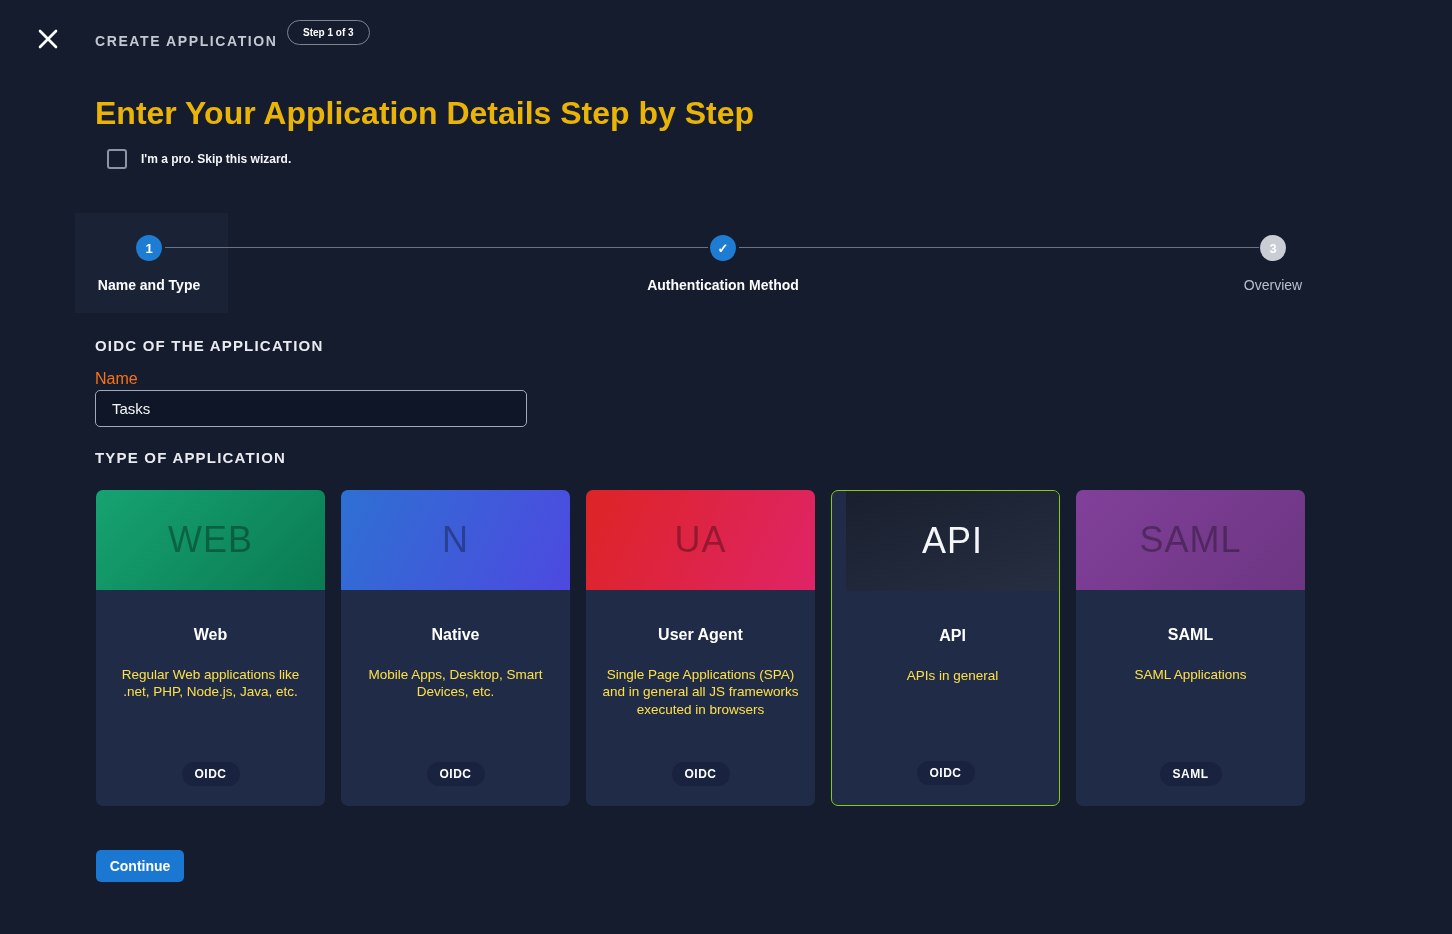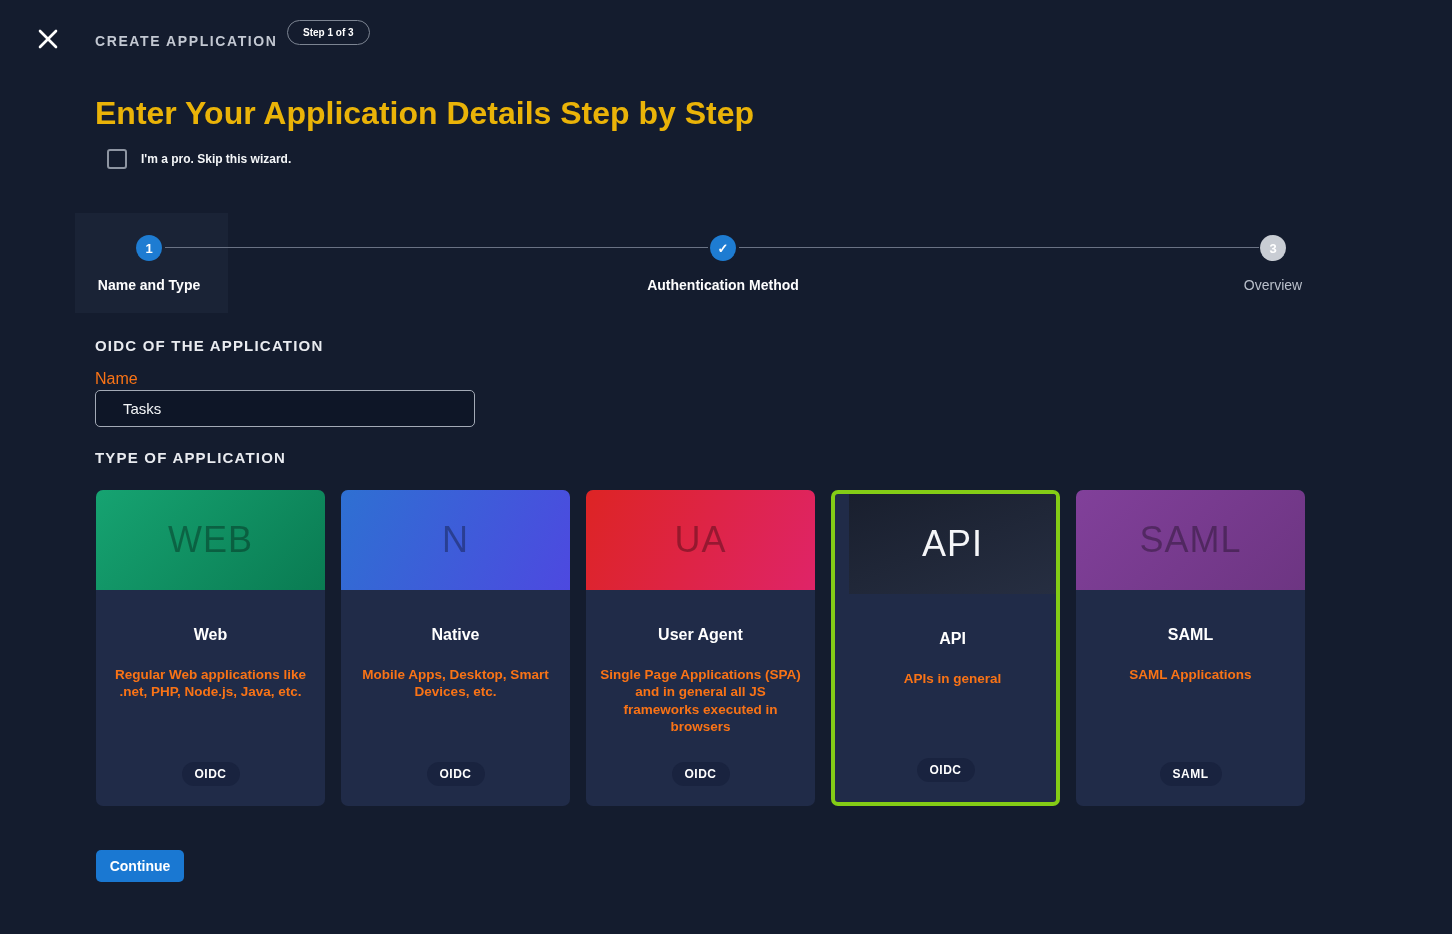--- a/index.html
+++ b/index.html
@@ -37,38 +37,38 @@
   .sc1{left:136px;} .sc2{left:710px;} .sc3{left:1260px;}
   .step-label{position:absolute;top:64px;width:220px;text-align:center;
     font-size:14px;font-weight:600;color:#fdfdfe;}
   .sl1{left:39px;} .sl2{left:613px;}
   .sl3{left:1163px;color:#b9bfca;font-weight:400;}
   
   .section-heading{position:absolute;left:95px;margin:0;font-size:15px;font-weight:700;
     letter-spacing:1.2px;color:#e9ebf0;}
   .sh-name{top:337px;} .sh-type{top:449px;}
   .field-label{position:absolute;left:95px;top:370px;font-size:16px;color:#f97316;}
-  .name-input{position:absolute;left:95px;top:390px;width:380px;height:37px;
+  .name-input{position:absolute;left:95px;top:390px;width:432px;height:37px;
     box-sizing:border-box;background:#0e1627;border:1px solid #a3aab6;border-radius:5px;
-    color:#f4f6f8;font-size:15px;padding:0 27px;font-family:inherit;outline:none;}
+    color:#f4f6f8;font-size:15px;padding:0 16px;font-family:inherit;outline:none;}
   
   .cards{position:absolute;left:96px;top:490px;display:flex;gap:16px;border-radius:15px;}
   .card{position:relative;width:229px;height:316px;border-radius:7px;background:#202b48;
     overflow:hidden;box-sizing:border-box;cursor:pointer;}
-  .card.selected{border:4px solid #84cc16;padding-left:14px;}
+  .card.selected{border:1px solid #84cc16;padding-left:14px;}
   .card-header{height:100px;display:flex;align-items:center;justify-content:center;}
   .card-header-text{font-size:36px;font-weight:500;letter-spacing:1px;color:rgba(0,0,0,0.32);}
   .card-web    .card-header{background:linear-gradient(135deg,#16a371,#0a7b52);}
   .card-native .card-header{background:linear-gradient(115deg,#2e70d2,#4d49e0);}
   .card-ua     .card-header{background:linear-gradient(115deg,#dd2424,#df2468);}
   .card-api    .card-header{background:linear-gradient(160deg,#191f2e,#262e41);}
   .card-api    .card-header-text{color:#f5f6f8;font-weight:400;}
   .card-saml   .card-header{background:linear-gradient(135deg,#81409a,#6d3582);}
   .card-title{margin-top:36px;text-align:center;font-size:16px;font-weight:700;color:#fff;}
-  .card-desc{margin:22px 13px 0;text-align:center;font-size:13.5px;line-height:1.28;color:#f97316;font-weight:bold;}
+  .card-desc{margin:22px 13px 0;text-align:center;font-size:13.5px;line-height:1.28;color:#fde047;}
   .card-badge{position:absolute;bottom:20px;left:50%;transform:translateX(-50%);
     background:#19233f;color:#fff;font-size:12px;font-weight:700;letter-spacing:0.5px;
     padding:5px 13px;border-radius:13px;white-space:nowrap;}
   
   .continue-btn{position:absolute;left:96px;top:850px;width:88px;height:32px;
     background:#1a78d2;border:none;border-radius:5px;color:#ffffff;
     font-size:14px;font-weight:700;font-family:inherit;cursor:pointer;}
 </style>
 </head>
 <body>

